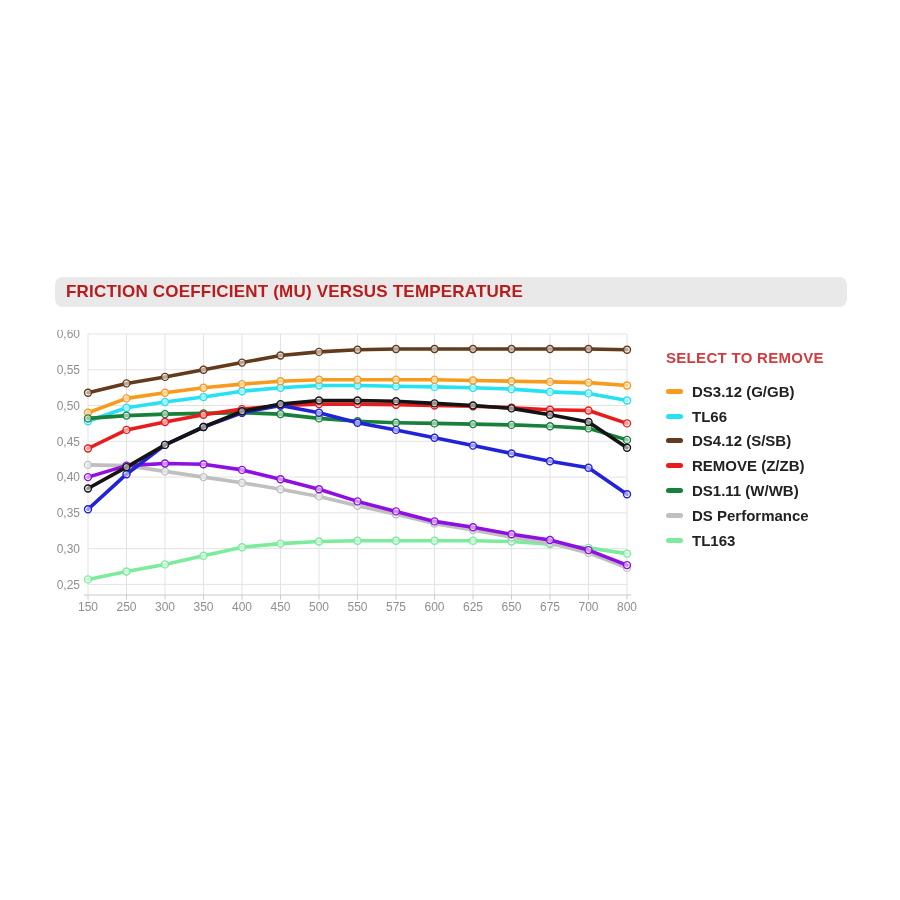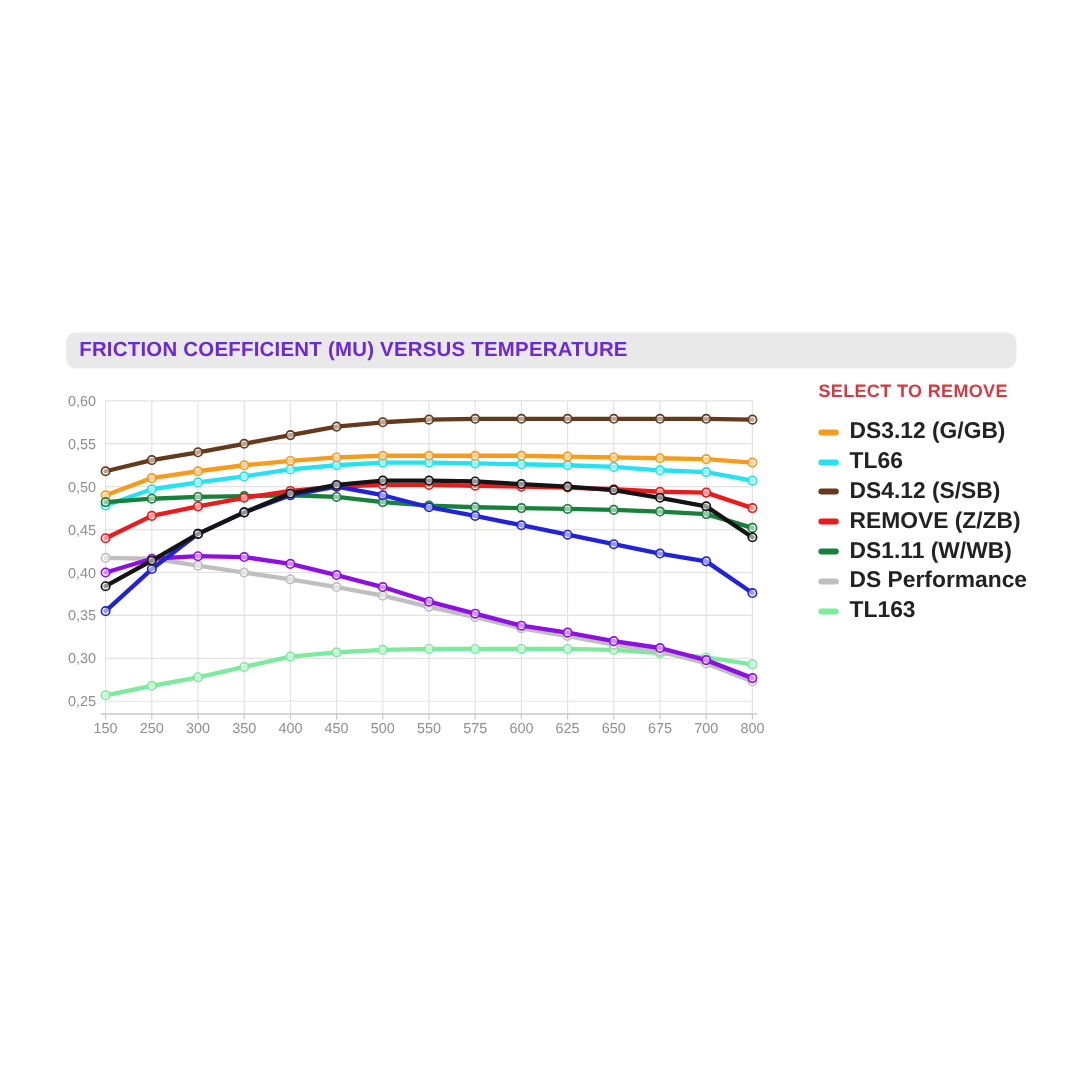--- a/index.html
+++ b/index.html
@@ -6,34 +6,34 @@
   #page{position:relative;width:900px;height:900px;background:#ffffff;overflow:hidden;
         font-family:"Liberation Sans","DejaVu Sans",sans-serif;}
   
   #title-bar{position:absolute;left:55px;top:277px;width:792px;height:30px;
              background:#e9e9e9;border-radius:8px;display:flex;align-items:center;}
   #title-bar .t{font-size:17px;font-weight:bold;letter-spacing:.2px;padding-left:11px;}
   
   #chart{position:absolute;left:55px;top:330px;}
   .tick-label{font-family:"Liberation Sans","DejaVu Sans",sans-serif;font-size:12px;}
   
-  #legend{position:absolute;left:666px;top:318px;width:210px;margin-left:16px;}
+  #legend{position:absolute;left:666px;top:349px;width:210px;}
   #legend .lt{font-size:15px;font-weight:bold;letter-spacing:.3px;margin:0 0 13px 0;}
   #legend ul{list-style:none;margin:0;padding:0;}
   #legend li{height:24.8px;display:flex;align-items:center;cursor:pointer;}
   #legend .sw{display:inline-block;width:17px;height:5px;border-radius:2.5px;margin-right:9px;flex:0 0 auto;}
-  #legend .lbl{font-size:19px;font-weight:bold;color:#222;white-space:nowrap;}
+  #legend .lbl{font-size:15px;font-weight:bold;color:#222;white-space:nowrap;}
 </style>
 </head>
 <body>
 
 <div id="page">
 
   <div id="title-bar" style="background: rgb(233, 233, 233);">
-    <span class="t" style="color: #6d28d9;">FRICTION COEFFICIENT (MU) VERSUS TEMPERATURE</span>
+    <span class="t" style="color: #b91c1c;">FRICTION COEFFICIENT (MU) VERSUS TEMPERATURE</span>
   </div>
 
   <svg id="chart" width="600" height="292">
       <line x1="33" y1="4" x2="572" y2="4" stroke="#e3e3e3" stroke-width="1"></line>
       <text x="25" y="8.2" text-anchor="end" fill="#8f8f8f" class="tick-label">0,60</text>
       <line x1="33" y1="39.77000000000003" x2="572" y2="39.77000000000003" stroke="#e3e3e3" stroke-width="1"></line>
       <text x="25" y="43.970000000000034" text-anchor="end" fill="#8f8f8f" class="tick-label">0,55</text>
       <line x1="33" y1="75.53999999999999" x2="572" y2="75.53999999999999" stroke="#e3e3e3" stroke-width="1"></line>
       <text x="25" y="79.74" text-anchor="end" fill="#8f8f8f" class="tick-label">0,50</text>
       <line x1="33" y1="111.31000000000003" x2="572" y2="111.31000000000003" stroke="#e3e3e3" stroke-width="1"></line>

